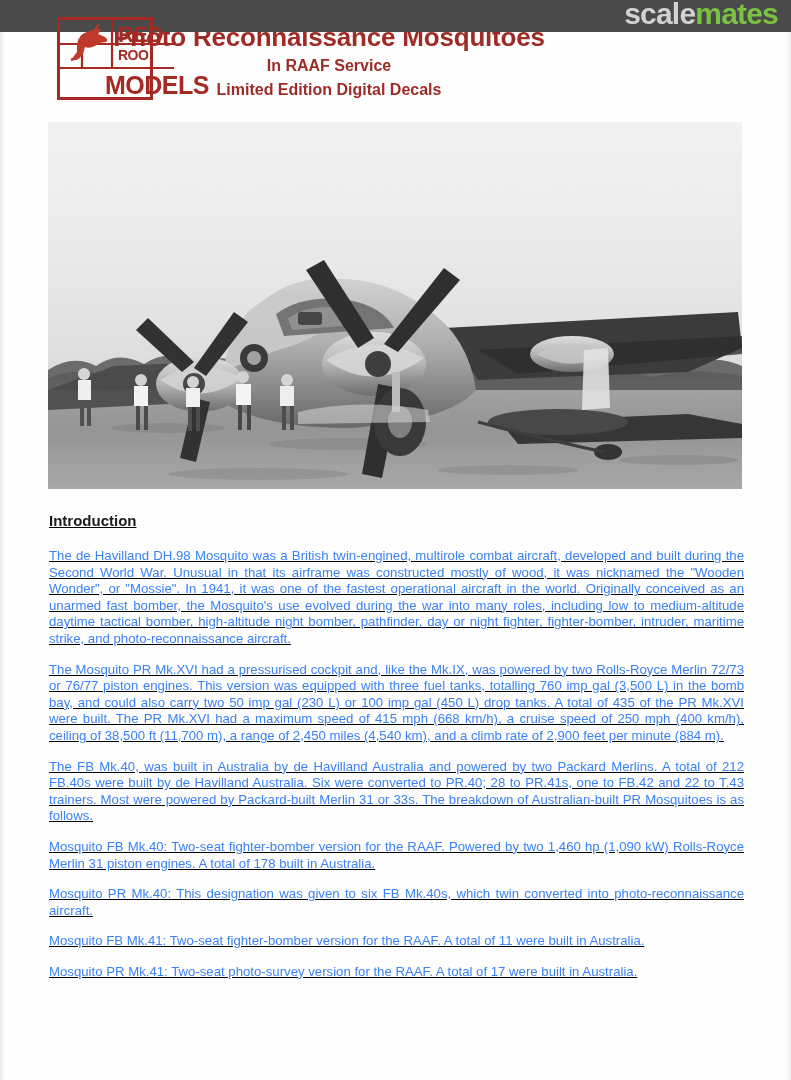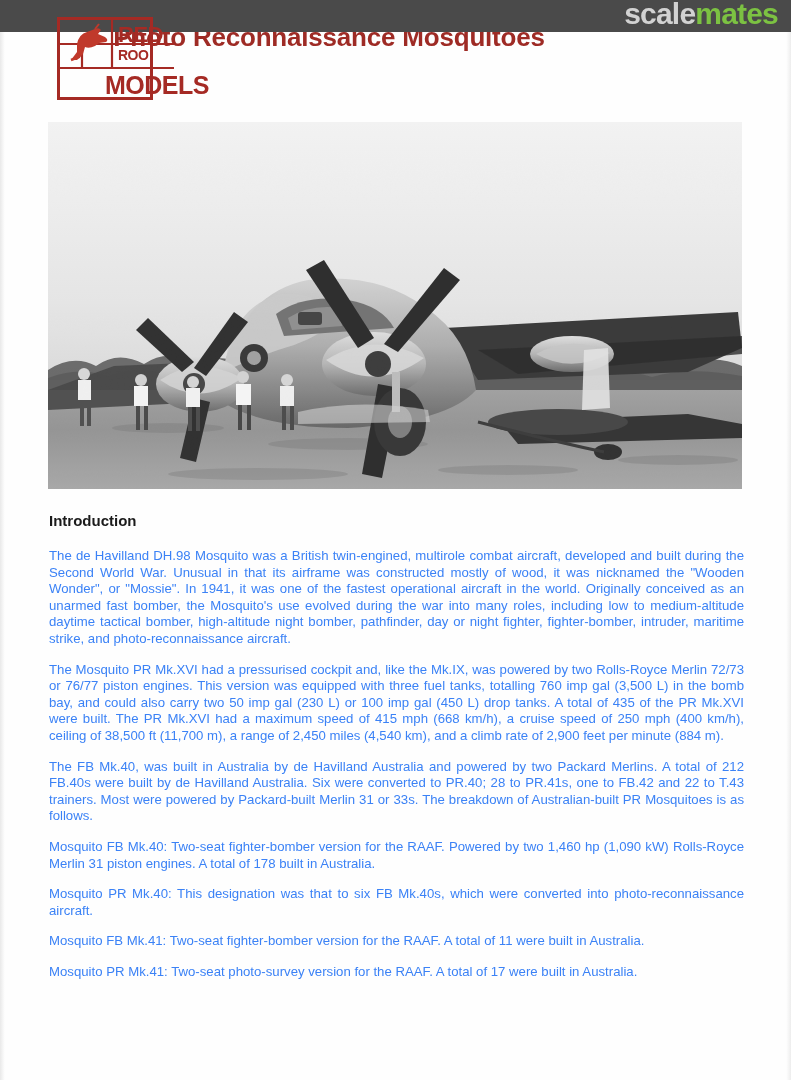--- a/index.html
+++ b/index.html
@@ -132,20 +132,21 @@
   }
   .photo svg { display: block; }
 
   
   .content {
     position: absolute;
     left: 49px;
     top: 512px;
     width: 695px;
     z-index: 3;
+    text-decoration: underline;
   }
   h2.section-title {
     font-size: 15px;
     font-weight: bold;
     color: #1b1b1b;
     margin: 0 0 18px 0;
     line-height: 18px;
   }
   p.para {
     font-size: 13.2px;
@@ -338,26 +339,28 @@
         <path d="M30 5 L34 0" stroke="#c0392b" stroke-width="2" fill="none"></path>
       </g>
     </svg>
     <div class="logo-text logo-red">RED</div>
     <div class="logo-text logo-roo">ROO</div>
     <div class="logo-text logo-models">MODELS</div>
   </div>
 
   <div class="title-block">
     <div class="title-main">Photo Reconnaissance Mosquitoes</div>
+    <div class="title-sub1">In RAAF Service</div>
+    <div class="title-sub2">Limited Edition Digital Decals</div>
   </div>
 
   <div class="content">
     <h2 class="section-title">Introduction</h2>
     <p class="para">The de Havilland DH.98 Mosquito was a British twin-engined, multirole combat aircraft, developed and built during the Second World War. Unusual in that its airframe was constructed mostly of wood, it was nicknamed the "Wooden Wonder", or "Mossie". In 1941, it was one of the fastest operational aircraft in the world. Originally conceived as an unarmed fast bomber, the Mosquito's use evolved during the war into many roles, including low to medium-altitude daytime tactical bomber, high-altitude night bomber, pathfinder, day or night fighter, fighter-bomber, intruder, maritime strike, and photo-reconnaissance aircraft.</p>
     <p class="para">The Mosquito PR Mk.XVI had a pressurised cockpit and, like the Mk.IX, was powered by two Rolls-Royce Merlin 72/73 or 76/77 piston engines. This version was equipped with three fuel tanks, totalling 760 imp gal (3,500 L) in the bomb bay, and could also carry two 50 imp gal (230 L) or 100 imp gal (450 L) drop tanks. A total of 435 of the PR Mk.XVI were built. The PR Mk.XVI had a maximum speed of 415 mph (668 km/h), a cruise speed of 250 mph (400 km/h), ceiling of 38,500 ft (11,700 m), a range of 2,450 miles (4,540 km), and a climb rate of 2,900 feet per minute (884 m).</p>
     <p class="para">The FB Mk.40, was built in Australia by de Havilland Australia and powered by two Packard Merlins. A total of 212 FB.40s were built by de Havilland Australia. Six were converted to PR.40; 28 to PR.41s, one to FB.42 and 22 to T.43 trainers. Most were powered by Packard-built Merlin 31 or 33s. The breakdown of Australian-built PR Mosquitoes is as follows.</p>
     <p class="para">Mosquito FB Mk.40: Two-seat fighter-bomber version for the RAAF. Powered by two 1,460 hp (1,090 kW) Rolls-Royce Merlin 31 piston engines. A total of 178 built in Australia.</p>
-    <p class="para">Mosquito PR Mk.40: This designation was that to six FB Mk.40s, which were converted into photo-reconnaissance aircraft.</p>
+    <p class="para">Mosquito PR Mk.40: This designation was given to six FB Mk.40s, which twin converted into photo-reconnaissance aircraft.</p>
     <p class="para">Mosquito FB Mk.41: Two-seat fighter-bomber version for the RAAF. A total of 11 were built in Australia.</p>
     <p class="para last">Mosquito PR Mk.41: Two-seat photo-survey version for the RAAF. A total of 17 were built in Australia.</p>
   </div>
 
 </div>
 
 </body></html>

